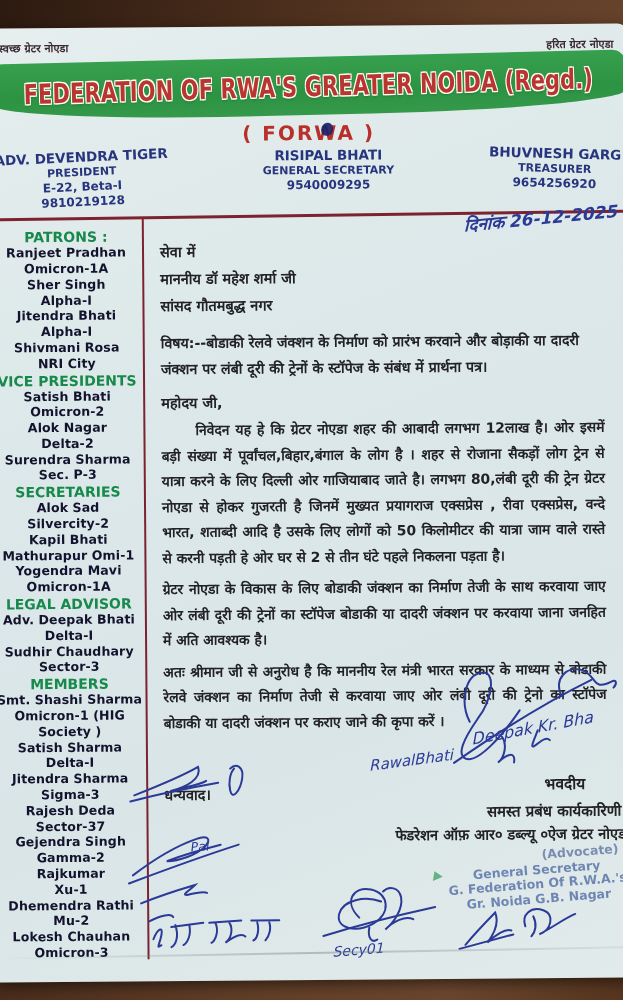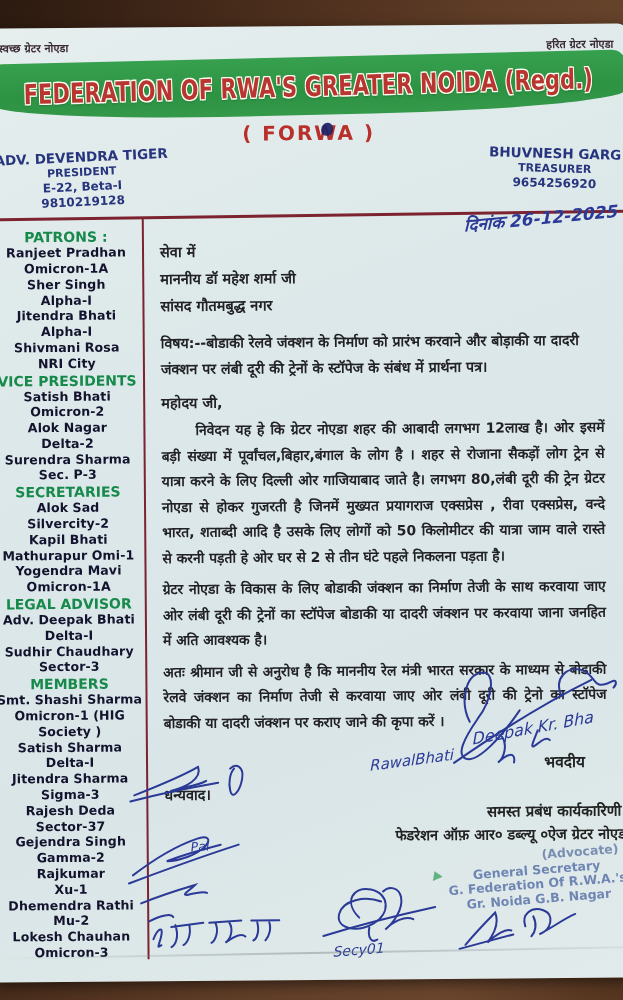--- a/index.html
+++ b/index.html
@@ -59,21 +59,21 @@
   .thanks{font-weight:600;font-size:14.5px;margin-top:48px;}
   
   .hw{color:#2b3a97;font-style:italic;position:absolute;white-space:nowrap;}
   .date-hw{top:182px;right:10px;font-size:17px;font-weight:600;transform:rotate(-5deg) skewX(-6deg);}
   .sig-svg{position:absolute;pointer-events:none;}
   .deepak{left:478px;top:694px;font-size:16px;transform:rotate(-10deg) skewX(-10deg);}
   .rawal{left:376px;top:726px;font-size:15px;transform:rotate(-7deg) skewX(-8deg);}
   .pal{left:196px;top:812px;font-size:12.5px;transform:rotate(-4deg);}
   .secy-t{left:338px;top:916px;font-size:14px;transform:rotate(-4deg) skewX(-6deg);}
   .closing{position:absolute;color:#222;font-weight:bold;text-align:center;}
-  .bhavdiya{top:726px;right:48px;font-size:15.5px;}
+  .bhavdiya{top:748px;right:48px;font-size:15.5px;}
   .samast{top:776px;right:12px;font-size:15px;}
   .fed-line{top:799px;right:4px;font-size:14.5px;}
   .stamp{position:absolute;top:824px;right:8px;text-align:center;color:#6079ad;
     font-weight:bold;font-size:12.5px;line-height:14.5px;transform:rotate(-4deg);opacity:.88;}
   .stamp .l0{text-align:right;padding-right:6px;color:#6d82ab;}
   .stamp-mark{position:absolute;left:-14px;top:16px;width:0;height:0;
     border-left:9px solid #2f9e57;border-top:4px solid transparent;border-bottom:6px solid transparent;
     transform:rotate(14deg);opacity:.8;}
 </style>
 </head>
@@ -94,20 +94,25 @@
     <span class="acronym">( FORWA )</span>
     <span class="ink-blot"></span>
   </div>
 
   <div class="officers">
     <div class="officer left">
       <div class="o-name">ADV. DEVENDRA TIGER</div>
       <div class="o-role">PRESIDENT</div>
       <div class="o-line">E-22, Beta-I</div>
       <div class="o-line">9810219128</div>
+    </div>
+    <div class="officer">
+      <div class="o-name">RISIPAL BHATI</div>
+      <div class="o-role">GENERAL SECRETARY</div>
+      <div class="o-line">9540009295</div>
     </div>
     <div class="officer right">
       <div class="o-name">BHUVNESH GARG</div>
       <div class="o-role">TREASURER</div>
       <div class="o-line">9654256920</div>
     </div>
   </div>
 
   <div class="red-rule"></div>
 

